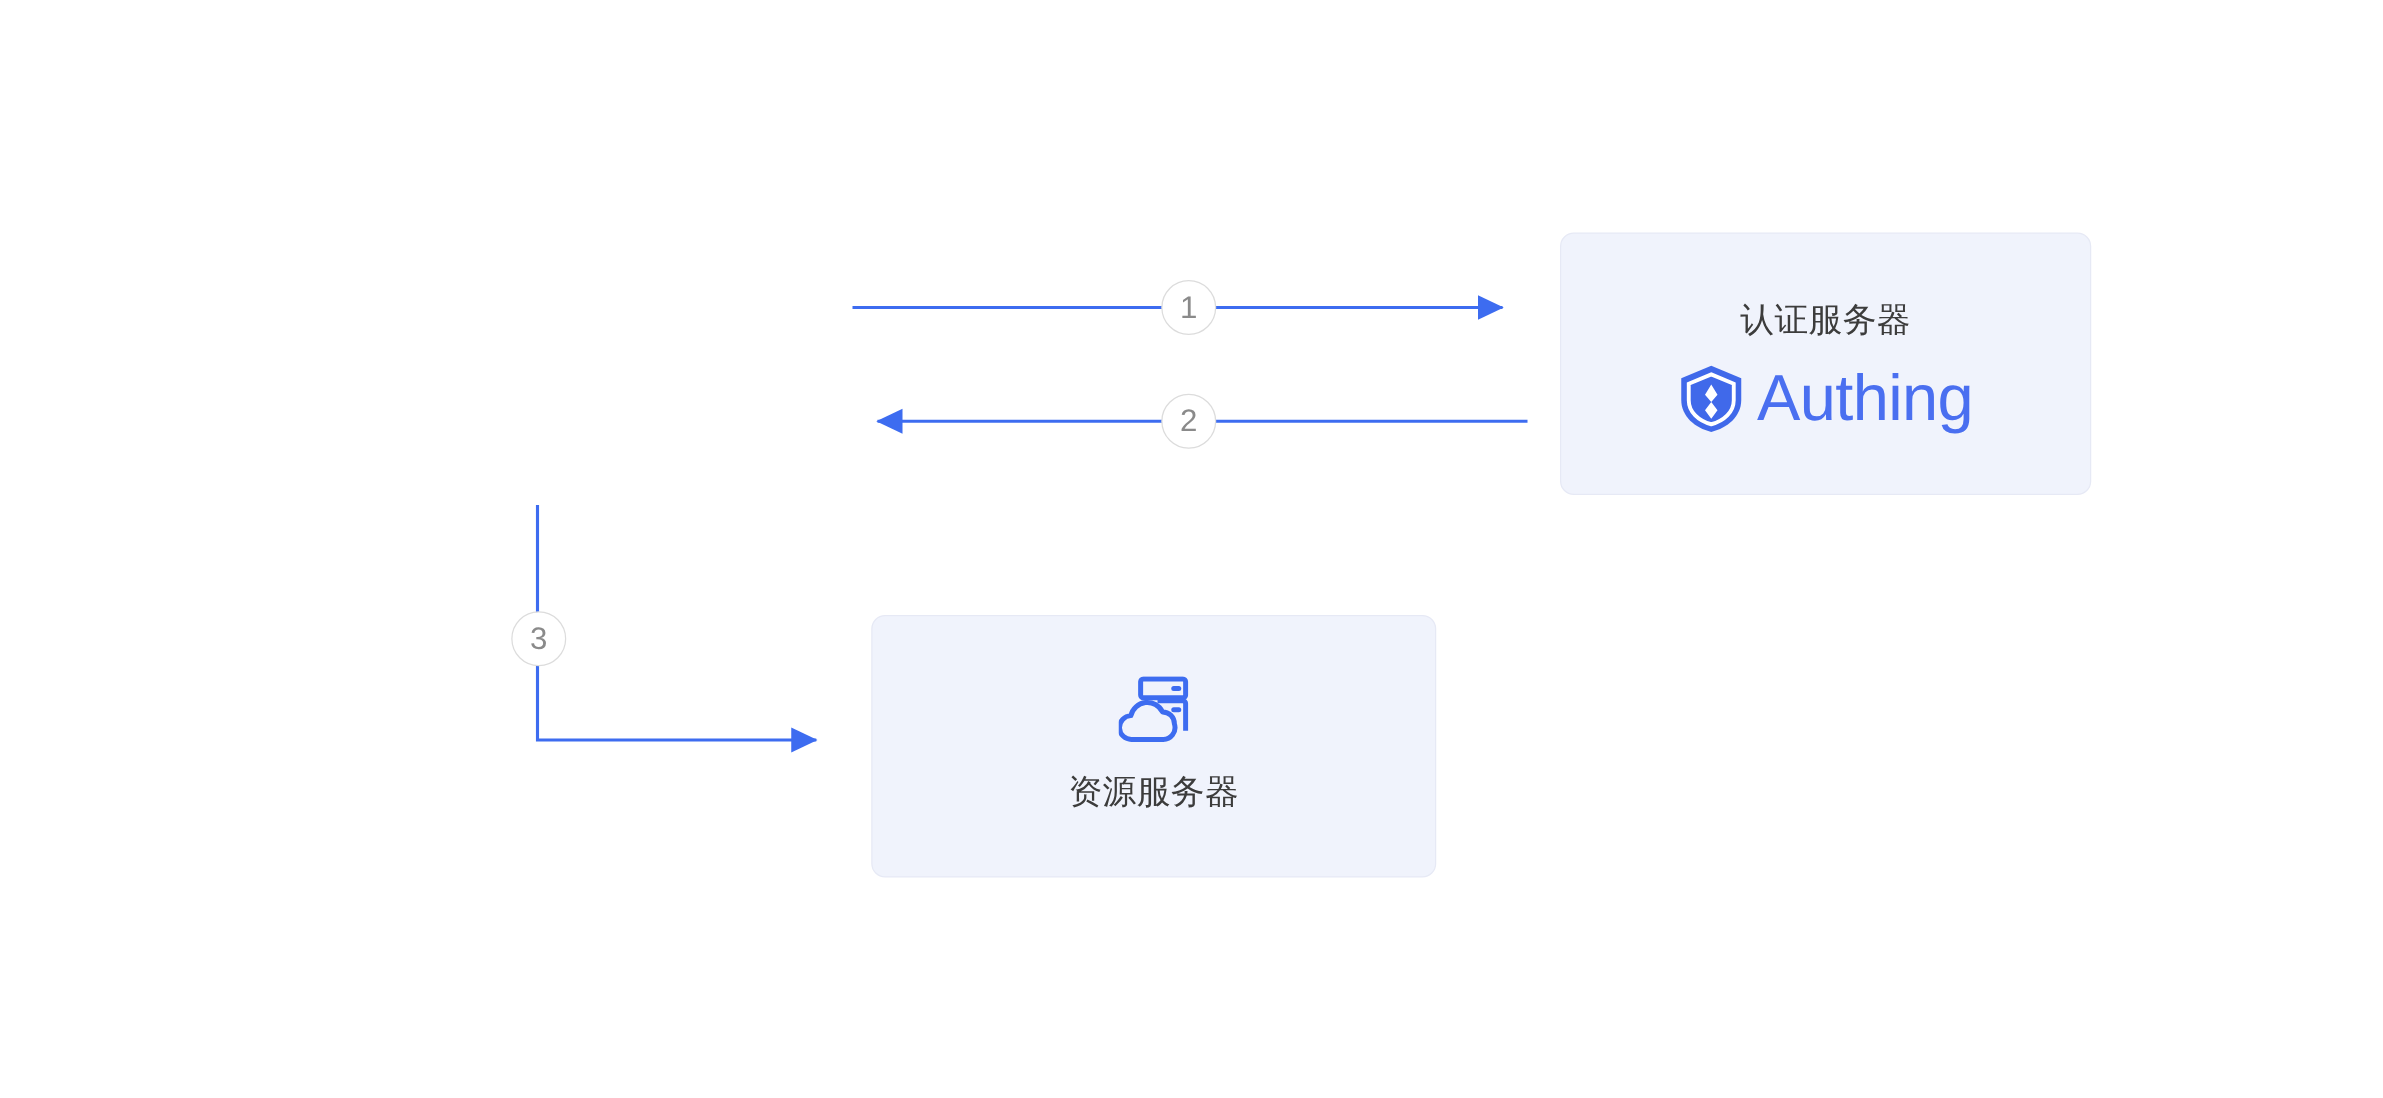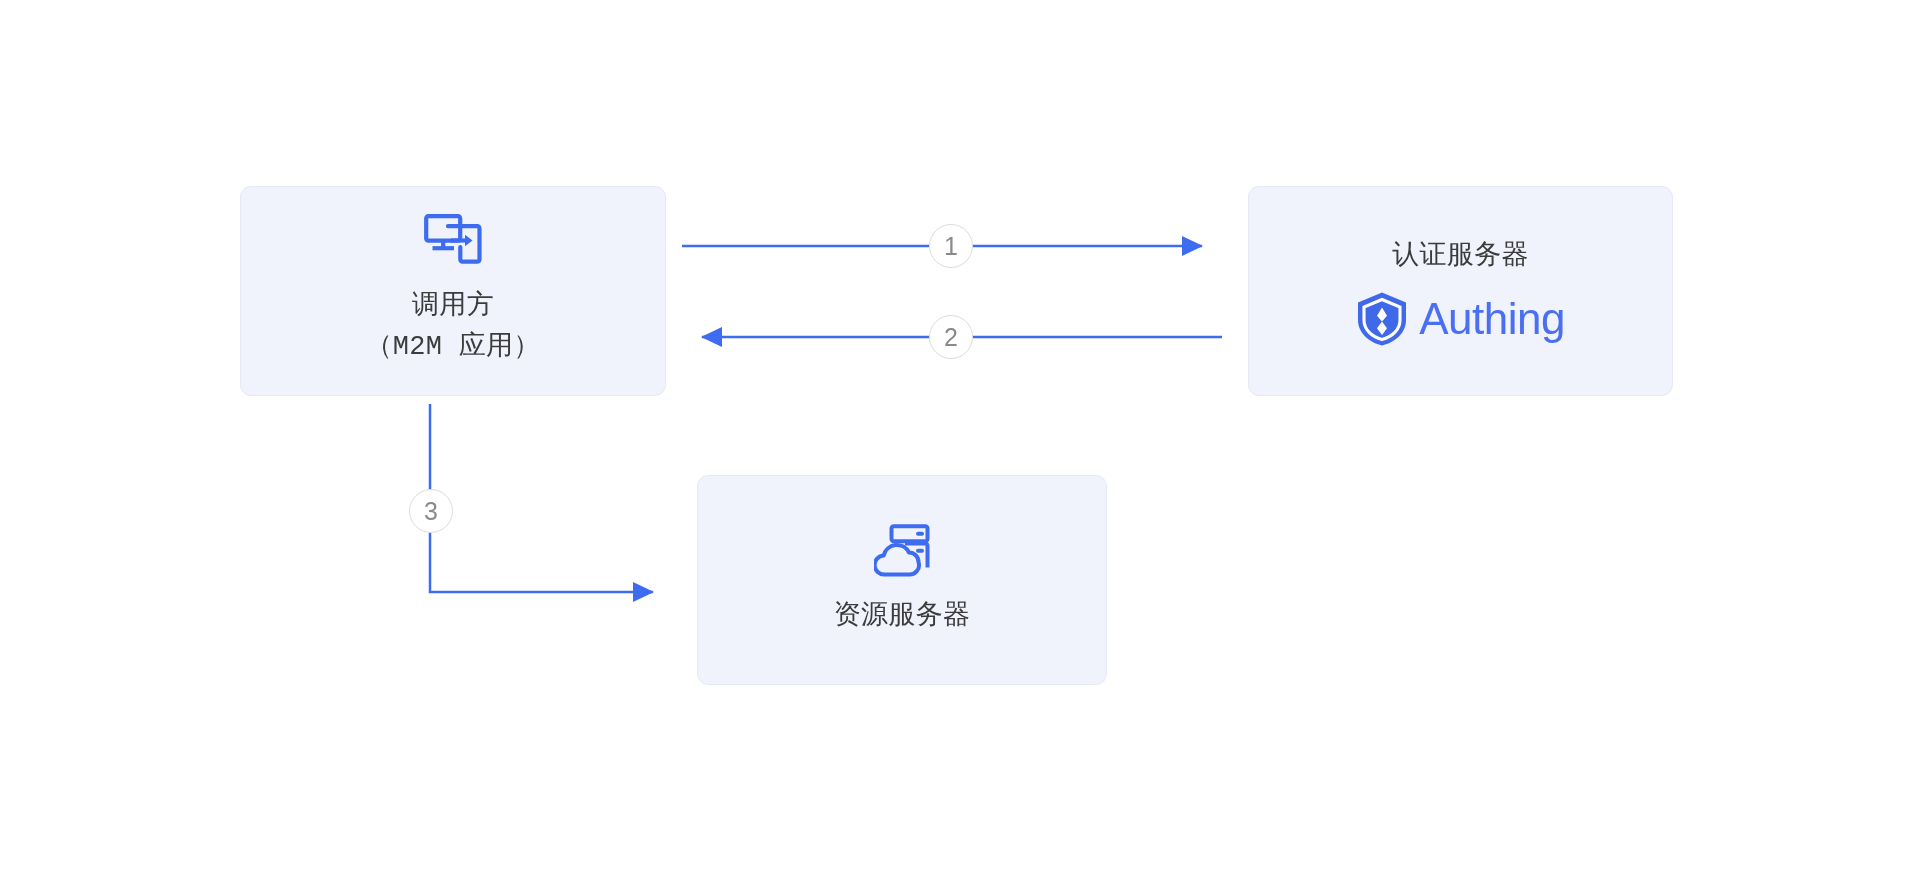--- a/index.html
+++ b/index.html
@@ -27,46 +27,45 @@
     border: 1px solid #e6e9f5;
     border-radius: 11px;
     box-sizing: border-box;
     display: flex;
     flex-direction: column;
     align-items: center;
     justify-content: center;
   }
   .node-caller  { left: 240px;  top: 186px; width: 426px; height: 210px; }
   .node-auth    { left: 1248px; top: 186px; width: 425px; height: 210px; }
-  .node-resource{ left: 697px;  top: 475px; width: 410px; height: 210px; }
+  .node-resource{ left: 697px;  top: 492px; width: 452px; height: 210px; }
 
   .node-icon {
     display: block;
     line-height: 0;
   }
   .node-label {
     text-align: center;
     color: #3c3c3c;
     font-size: 27px;
     line-height: 41px;
     letter-spacing: 0.3px;
     white-space: pre;
-    font-family: Liberation Mono, monospace;
   }
 
   
   .authing-lockup {
     display: flex;
     align-items: center;
     gap: 11px;
     margin-top: 14px;
   }
   .authing-word {
     color: #4a6ff0;
-    font-size: 44px;
+    font-size: 52px;
     line-height: 46px;
     font-weight: 400;
     letter-spacing: -0.5px;
   }
 
   
   #connectors {
     position: absolute;
     left: 0;
     top: 0;
@@ -127,39 +126,20 @@
   <div class="step-badge badge-1">
     <span>1</span>
   </div>
   <div class="step-badge badge-2">
     <span>2</span>
   </div>
   <div class="step-badge badge-3">
     <span>3</span>
   </div>
 
-  <div class="node node-caller">
-    <span class="node-icon">
-      <svg width="58" height="52" viewBox="0 0 58 52" xmlns="http://www.w3.org/2000/svg">
-
-        <rect x="2.2" y="2.2" width="34" height="24.5" rx="2.2" fill="none" stroke="#3d6cf0" stroke-width="4.2"></rect>
-
-        <line x1="19.2" y1="26.7" x2="19.2" y2="33.5" stroke="#3d6cf0" stroke-width="4.2"></line>
-        <line x1="8.5" y1="34.2" x2="30" y2="34.2" stroke="#3d6cf0" stroke-width="4.2"></line>
-
-        <path d="M24,12.2 H53.3 a2.2,2.2 0 0 1 2.2,2.2 V45.5 a2.2,2.2 0 0 1 -2.2,2.2 H38.5
-                 a2.2,2.2 0 0 1 -2.2,-2.2 V33.2" fill="none" stroke="#3d6cf0" stroke-width="4.2" stroke-linecap="round" stroke-linejoin="round"></path>
-
-        <line x1="27" y1="26.5" x2="44" y2="26.5" stroke="#3d6cf0" stroke-width="4.2"></line>
-        <path d="M41,20.8 L48.5,26.5 L41,32.2 Z" fill="#3d6cf0"></path>
-      </svg>
-    </span>
-    <div class="node-label" style="margin-top:20px;">调用方</div>
-    <div class="node-label">（M2M 应用）</div>
-  </div>
 
   <div class="node node-auth">
     <div class="node-label">认证服务器</div>
     <div class="authing-lockup">
       <span class="node-icon">
         <svg width="52" height="56" viewBox="0 0 52 56" xmlns="http://www.w3.org/2000/svg">
 
           <path d="M26,1.5 L50,11.5 V29 C50,42 39,51.5 26,54.5 C13,51.5 2,42 2,29 V11.5 Z" fill="#4069ea"></path>
 
           <path d="M26,8.5 L44,16 V29.2 C44,38.6 36.2,45.8 26,48.4 C15.8,45.8 8,38.6 8,29.2 V16 Z" fill="none" stroke="#ffffff" stroke-width="3.1"></path>

